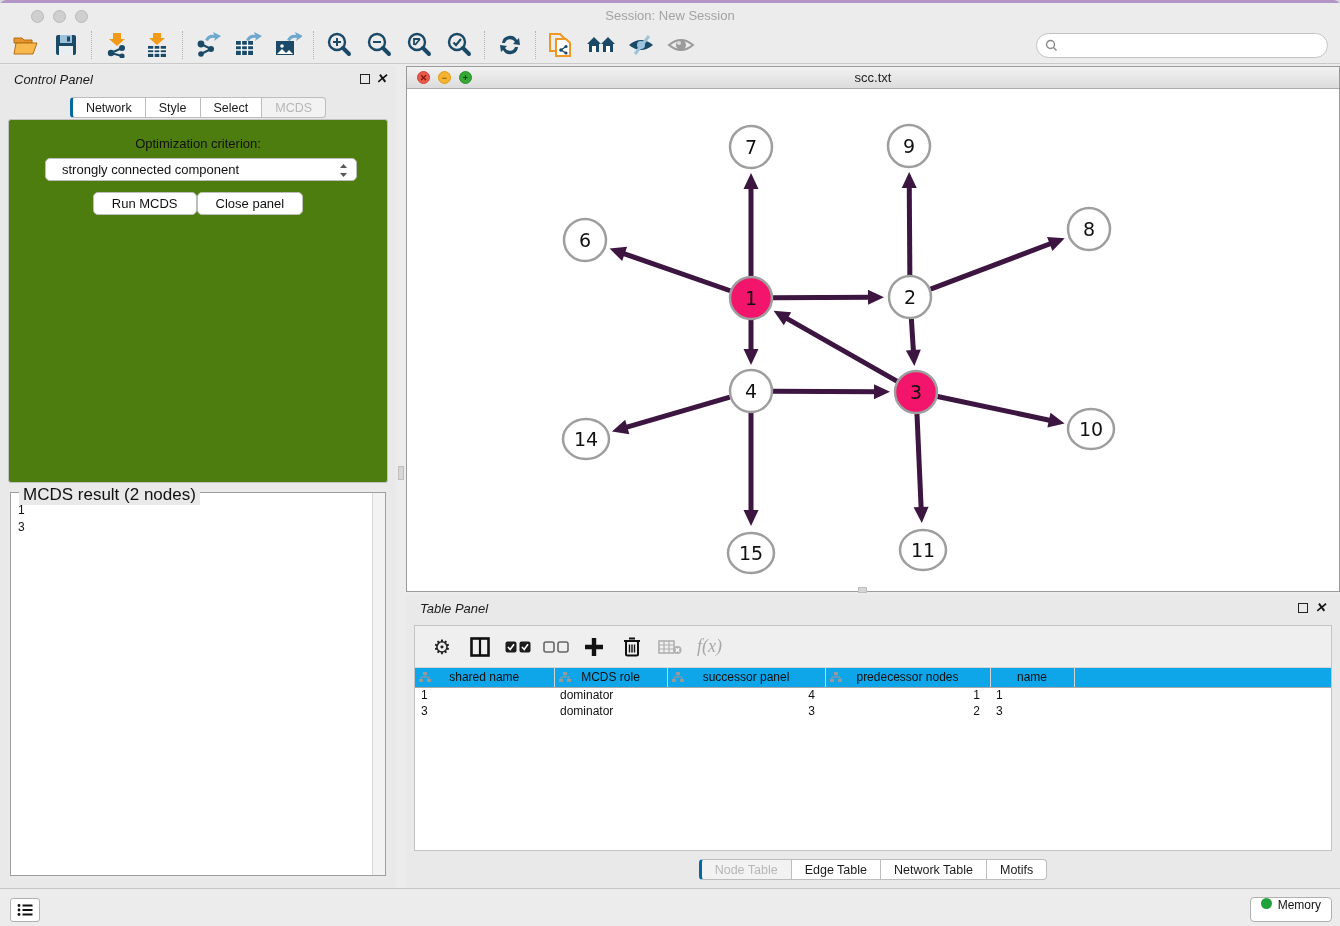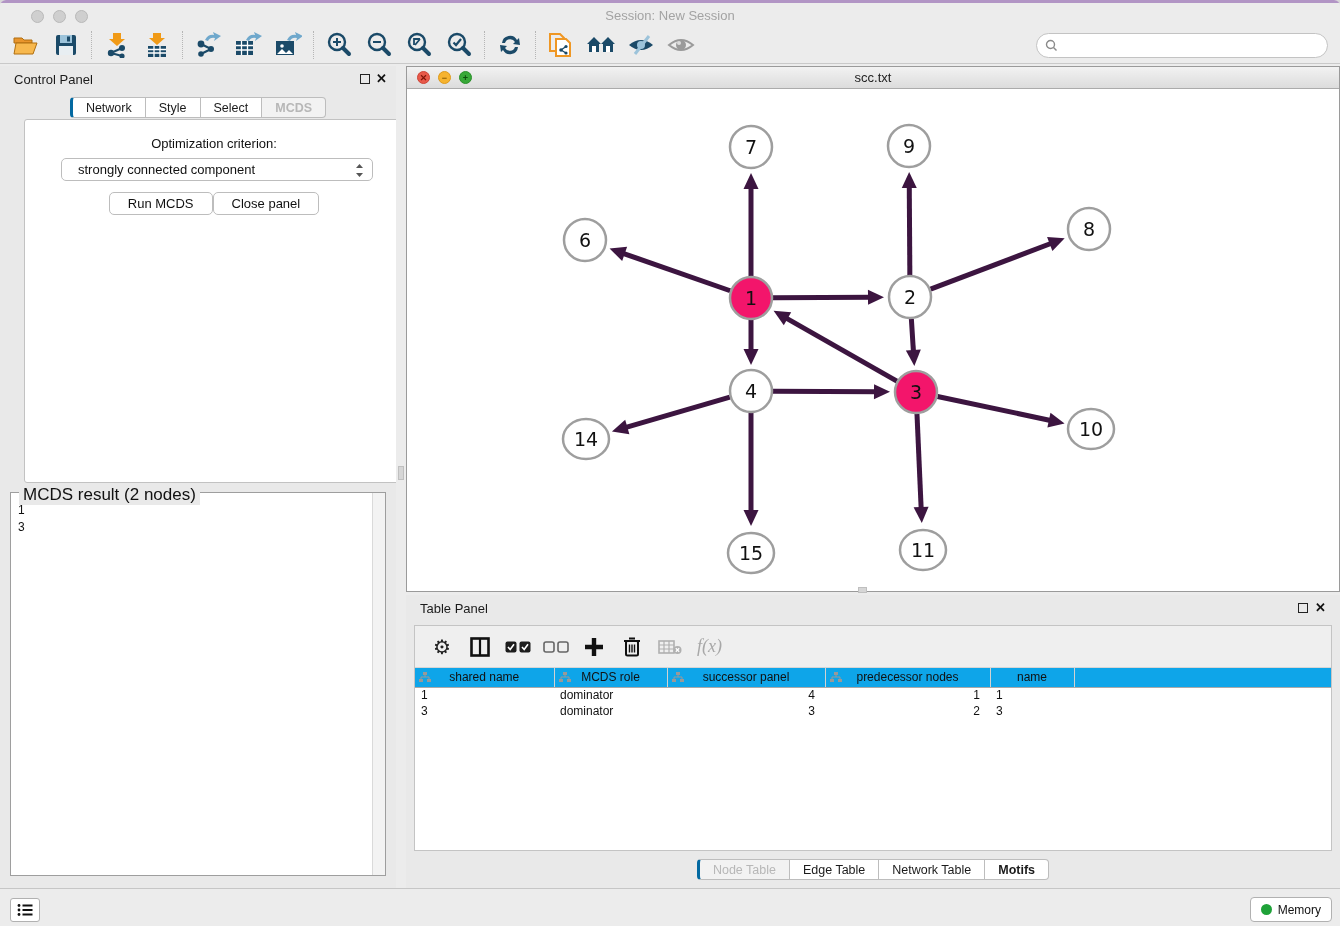--- a/index.html
+++ b/index.html
@@ -16,32 +16,32 @@
   .titlebar .t1{left:31px;} .titlebar .t2{left:53px;} .titlebar .t3{left:75px;}
   .title-text { position:absolute; width:100%; text-align:center; top:5px; font-size:13px; color:#a3a3a3; }
   
   .toolbar { position:absolute; left:0; top:26px; width:100%; height:38px; background:#ececec; border-bottom:1px solid #c9c9c9; display:flex; align-items:center; padding-left:6px; }
   .tb-btn { width:40px; height:32px; display:flex; align-items:center; justify-content:center; background:none; border:none; cursor:default; }
   .tb-sep { width:1px; height:28px; margin:0 5px; border-left:1px dotted #b5b5b5; }
   .searchbox { position:absolute; right:12px; top:33px; width:292px; height:25px; background:#fff; border:1px solid #c3c3c3; border-radius:13px; display:flex; align-items:center; padding-left:8px; }
   .searchbox input { border:none; outline:none; flex:1; font-size:12px; background:transparent; margin-left:5px; }
   
   .control-panel { position:absolute; left:0; top:66px; width:396px; height:822px; background:#e9e9e9; }
-  .panel-header { position:relative; height:26px; }
+  .panel-header { position:relative; height:26px;font-style:italic; }
   .panel-header .ph-title { position:absolute; left:14px; top:6px; font-size:13px; color:#1b1b1b; }
   .float-ico { position:absolute; top:8px; width:10px; height:10px; border:1.5px solid #222; }
   .close-ico { position:absolute; top:5px; font-size:13px; font-weight:bold; color:#111; }
   .control-panel .float-ico { right:26px; } .control-panel .close-ico { right:9px; }
   .seg-tabs { display:flex; justify-content:center; }
   .seg-tab { height:21px; line-height:20px; padding:0 13px; font-size:12.5px; background:#fff; border:1px solid #bdbdbd; border-left:none; color:#1b1b1b; cursor:default; }
   .seg-tab:first-child { border-left:3px solid #0369a1; border-radius:4px 0 0 4px; }
-  .seg-tab:last-child { border-radius:0 4px 4px 0;font-weight:bold; }
+  .seg-tab:last-child { border-radius:0 4px 4px 0; }
   .seg-tab.active { color:#b7b7b7; background:#f2f2f2; }
   .cp-tabs { position:absolute; left:0; top:31px; width:100%; }
-  .cp-content { position:absolute; left:8px; top:53px; width:380px; height:364px; background:#ffffff; border:1px solid #c2c2c2; border-radius:3px;margin-left:16px; }
+  .cp-content { position:absolute; left:8px; top:53px; width:380px; height:364px; background:#4d7c0f; border:1px solid #c2c2c2; border-radius:3px; }
   .opt-label { text-align:center; margin-top:16px; font-size:13px; color:#111; }
   .dropdown { position:absolute; left:36px; top:38px; width:312px; height:23px; background:#fff; border:1px solid #bdbdbd; border-radius:5px; display:flex; align-items:center; padding-left:16px; font-size:13px; color:#111; }
   .dropdown .dd-arrows { position:absolute; right:7px; top:3px; }
   .btn-row { position:absolute; top:72px; width:100%; display:flex; justify-content:center; }
   .aq-btn { height:23px; padding:0 18px; background:#fff; border:1px solid #bdbdbd; border-radius:5px; font-size:13px; color:#111; cursor:default; }
   .result-box { position:absolute; left:10px; top:426px; width:376px; height:384px; border:1px solid #9e9e9e; background:#fff; }
   .result-legend { position:absolute; left:8px; top:-8px; background:#e9e9e9; padding:0 4px; font-size:17px; color:#111; }
   .result-body { position:absolute; left:0; top:3px; right:13px; bottom:0; padding:6px 0 0 7px; font-size:12px; color:#111; line-height:17px; white-space:pre-line; }
   .result-scroll { position:absolute; right:0; top:0; bottom:0; width:13px; background:#f3f3f3; border-left:1px solid #dadada; }
   .v-divider { position:absolute; left:396px; top:66px; width:10px; height:822px; background:#ececec; }
@@ -66,21 +66,21 @@
   .grid-table { width:100%; border-collapse:collapse; table-layout:fixed; }
   .grid-table th { height:19px; background:#0ea5e9; border-bottom:1px solid #a9a9a9; border-right:1px solid #d2d2d2; font-size:12px; font-weight:normal; color:#111; position:relative; text-align:center; }
   .grid-table th:last-child { border-right:none; }
   .grid-table th .th-ico { position:absolute; left:4px; top:4px; }
   .grid-table td { height:16px; font-size:12px; color:#111; padding:0 6px; white-space:nowrap; overflow:hidden; }
   .grid-table td.al-r { text-align:right; padding-right:10px; }
   .tp-tabs { position:absolute; left:0; bottom:8px; width:100%; }
   
   .statusbar { position:absolute; left:0; top:888px; width:100%; height:38px; background:#ececec; border-top:1px solid #c6c6c6; }
   .list-btn { position:absolute; left:10px; top:9px; width:30px; height:24px; background:#fff; border:1px solid #b1b1b1; border-radius:3px; display:flex; align-items:center; justify-content:center; }
-  .mem-btn { position:absolute; right:8px; top:8px; height:25px; padding:0 10px; background:#fff; border:1px solid #b1b1b1; border-radius:4px; display:flex; align-items:center; gap:6px; font-size:12px; color:#111; }
+  .mem-btn { position:absolute; right:8px; top:8px; height:25px; padding:0 10px; background:#fff; border:1px solid #b1b1b1; border-radius:4px; display:flex; gap:6px; font-size:12px; color:#111; }
   .mem-dot { width:11px; height:11px; border-radius:50%; background:#1fa239; }
   svg { display:block; }
 </style>
 </head>
 <body>
 
 <div id="app">
 
   <div class="purple-edge"></div>
 

